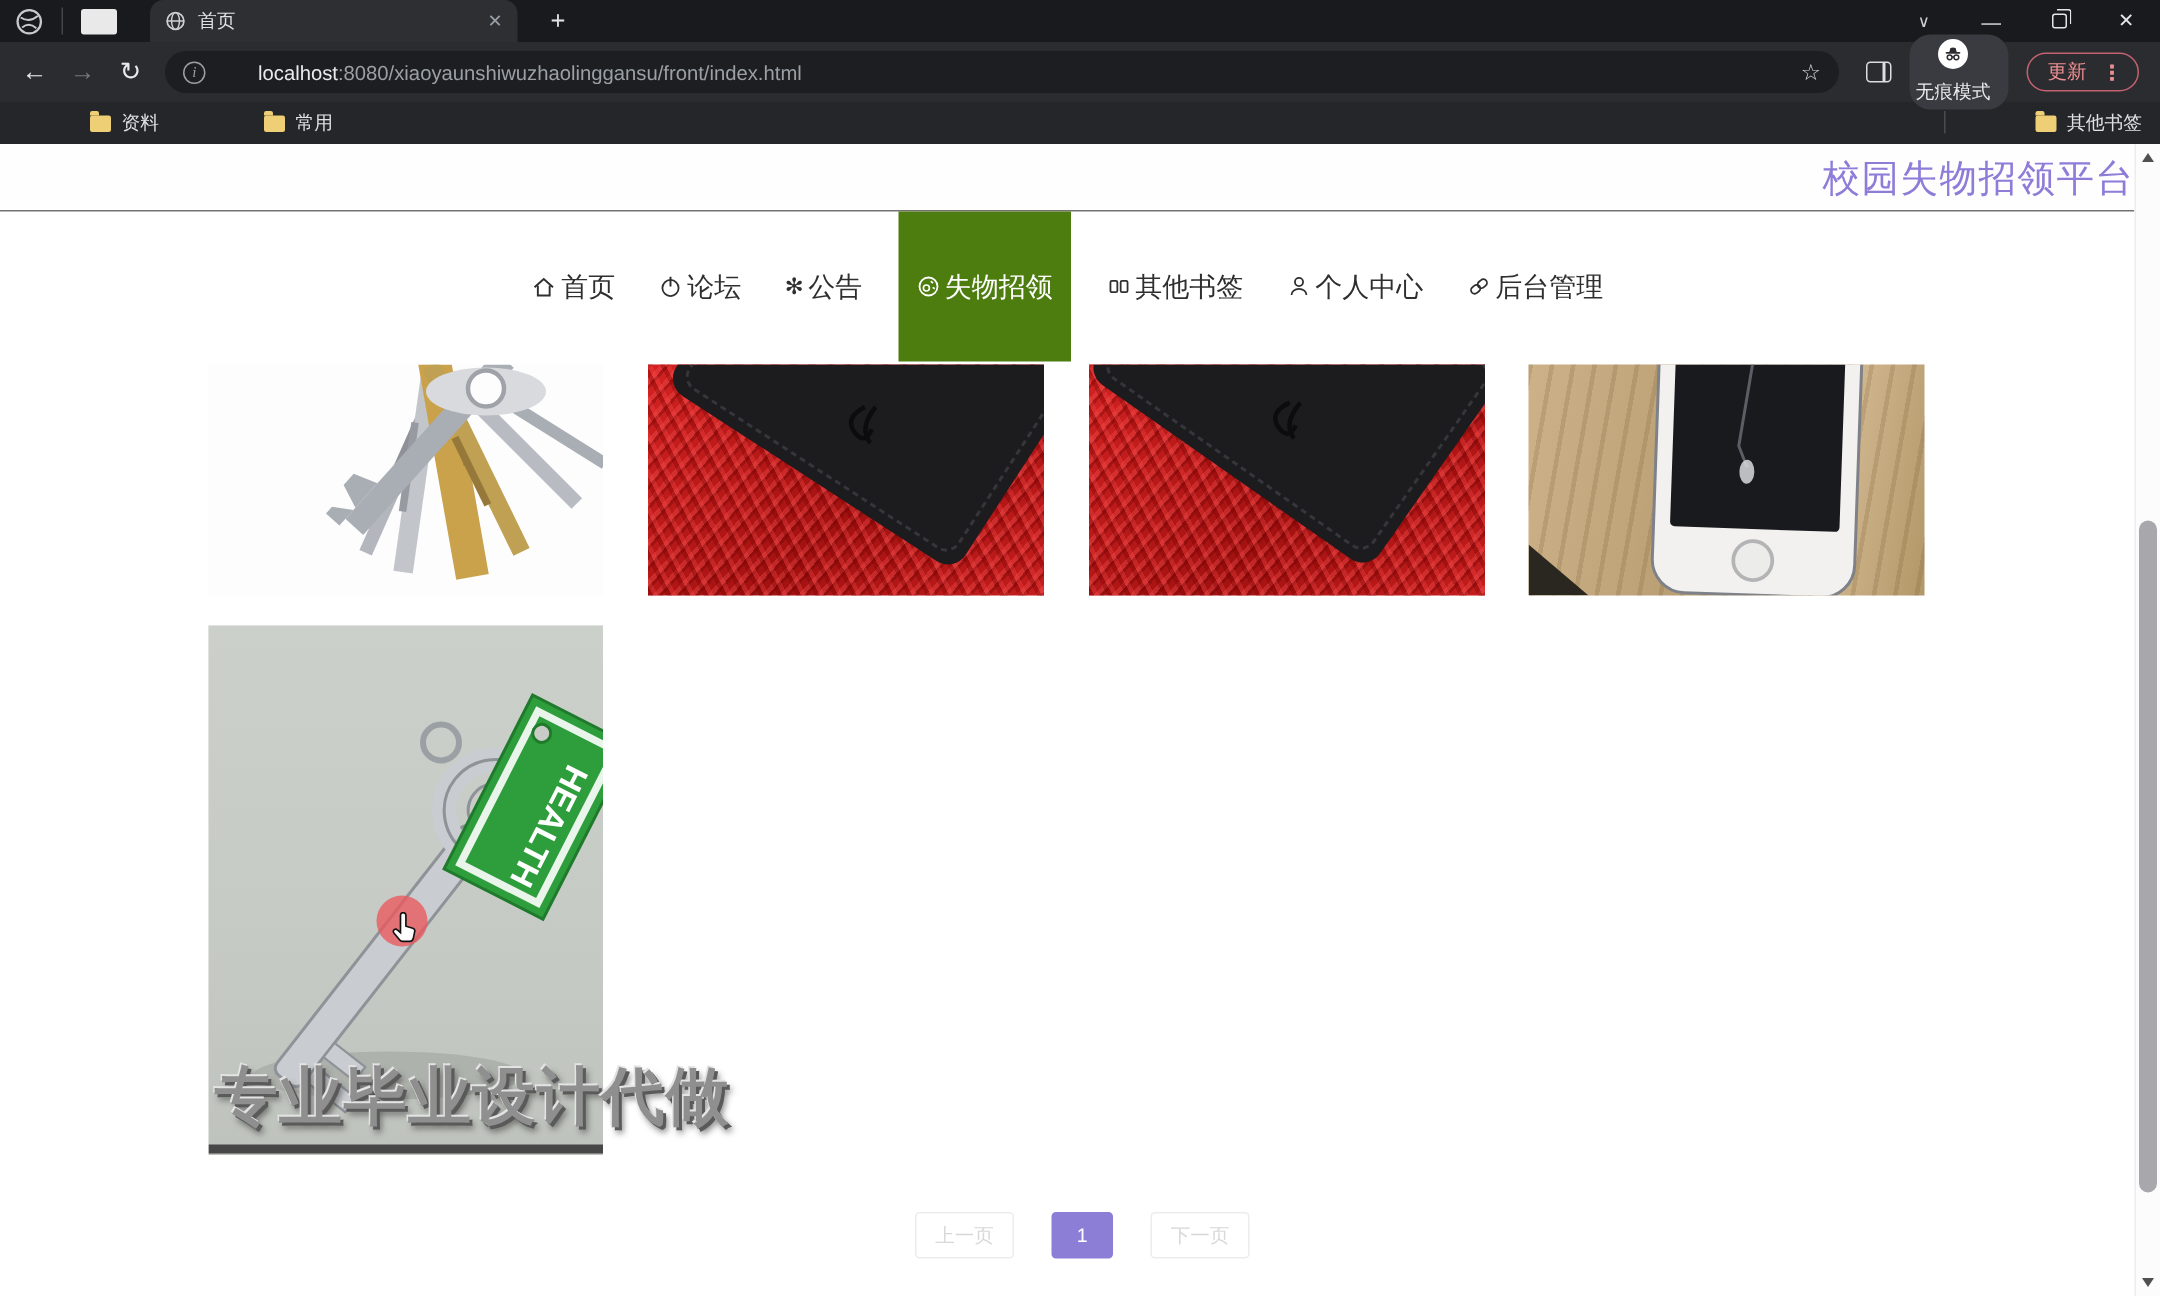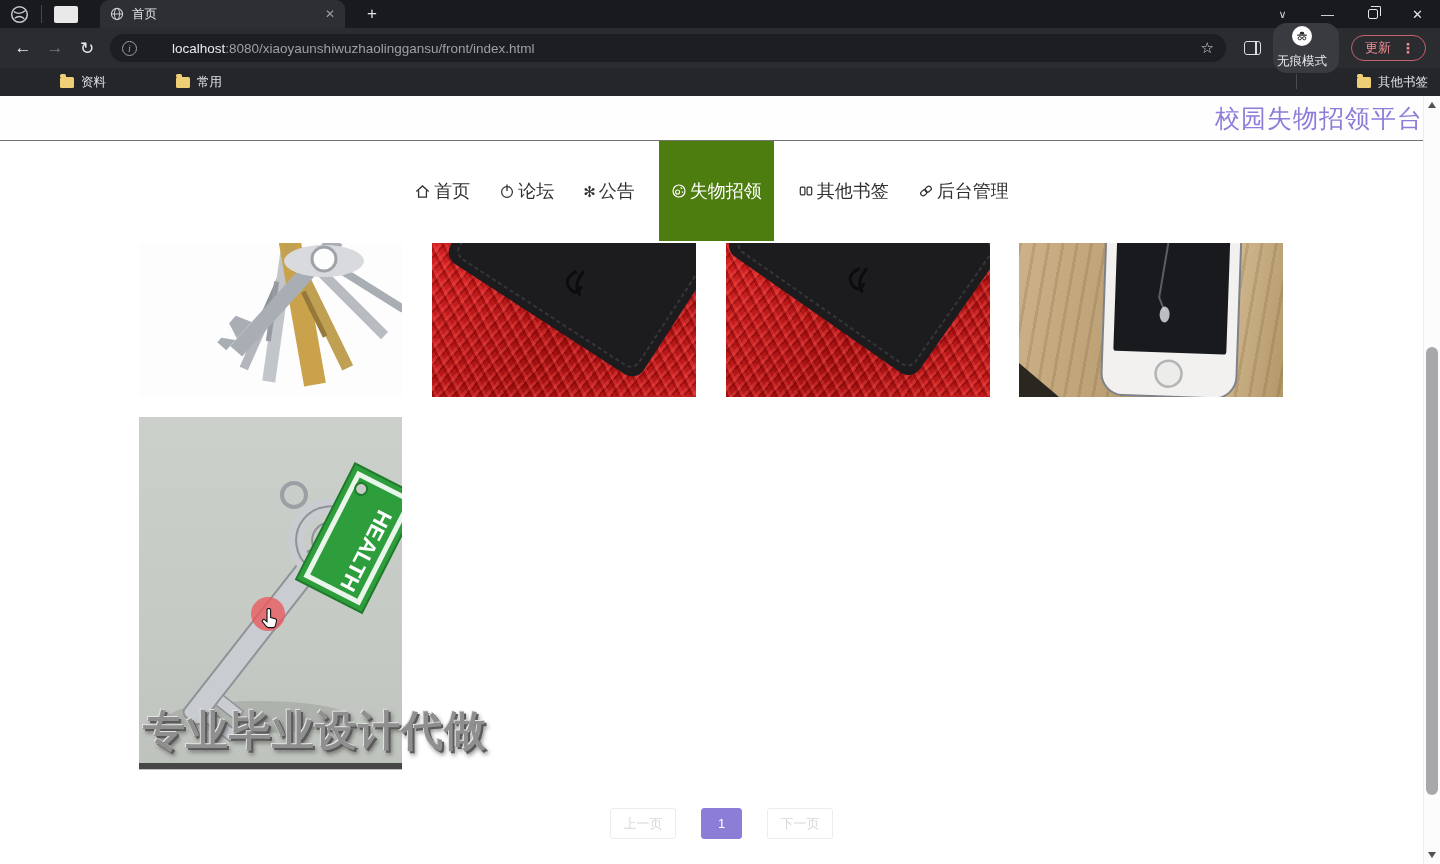--- a/index.html
+++ b/index.html
@@ -232,20 +232,27 @@
       </div>
       <div class="nav-item">
         <svg width="16" height="16" viewBox="0 0 16 16">
           <rect x="2.3" y="4.2" width="4.6" height="7.6" rx="1" fill="none" stroke="currentColor" stroke-width="1.2"></rect>
           <rect x="9.1" y="4.2" width="4.6" height="7.6" rx="1" fill="none" stroke="currentColor" stroke-width="1.2"></rect>
         </svg>
         <span>其他书签</span>
       </div>
       <div class="nav-item">
         <svg width="16" height="16" viewBox="0 0 16 16">
+          <circle cx="8" cy="5" r="2.7" fill="none" stroke="currentColor" stroke-width="1.2"></circle>
+          <path d="M3 13.6 a5 4 0 0 1 10 0" fill="none" stroke="currentColor" stroke-width="1.2"></path>
+        </svg>
+        <span>个人中心</span>
+      </div>
+      <div class="nav-item">
+        <svg width="16" height="16" viewBox="0 0 16 16">
           <g transform="rotate(-40 8 8)">
             <rect x="1.8" y="5.6" width="6.6" height="4.8" rx="2.4" fill="none" stroke="currentColor" stroke-width="1.2"></rect>
             <rect x="7.6" y="5.6" width="6.6" height="4.8" rx="2.4" fill="none" stroke="currentColor" stroke-width="1.2"></rect>
           </g>
         </svg>
         <span>后台管理</span>
       </div>
     </nav>
 
     <div class="card" id="card1">

